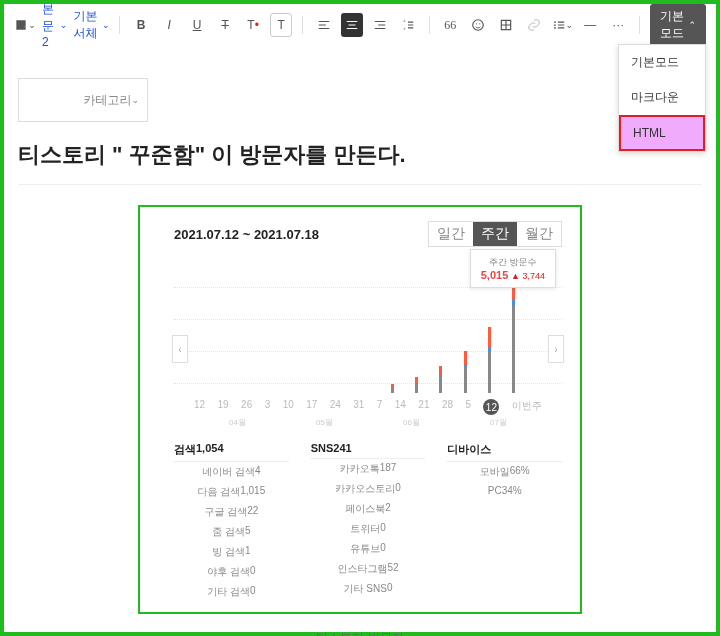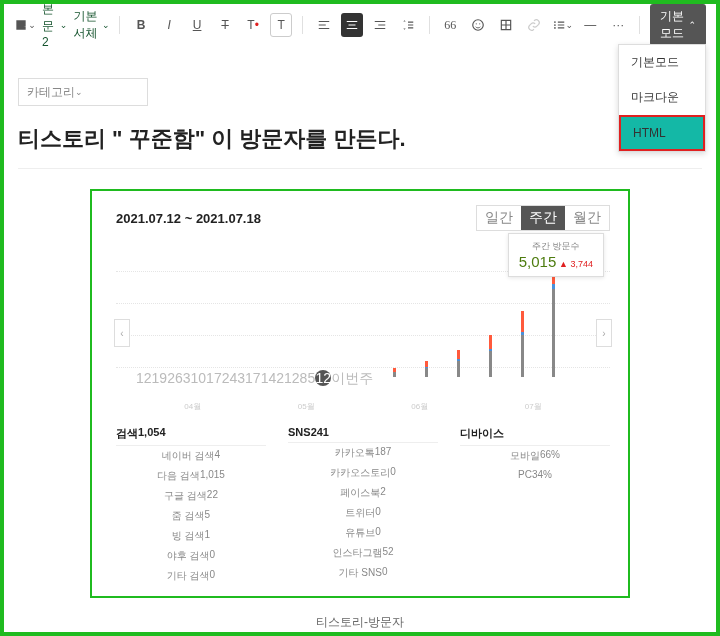--- a/index.html
+++ b/index.html
@@ -2,46 +2,46 @@
 <html><head>
 <meta charset="utf-8">
 <style>
 *{box-sizing:border-box;margin:0;padding:0}
 body{font-family:-apple-system,"Malgun Gothic",sans-serif;font-size:12px;color:#333;background:#fff}
 .frame{border:4px solid #1fbb1f;width:720px;height:636px;position:relative;padding:4px 8px}
 .toolbar{display:flex;align-items:center;gap:6px;padding:4px 2px;height:34px}
 .sep{width:1px;height:18px;background:#e0e0e0;margin:0 4px}
 .tbtn{display:flex;align-items:center;justify-content:center;min-width:22px;height:24px;cursor:pointer;color:#555;border-radius:3px}
 .tbtn.sel{background:#333;color:#fff}
-.ddtxt{font-size:12px;color:#14532d;display:flex;align-items:center;gap:3px;cursor:pointer}
+.ddtxt{font-size:12px;color:#1d4ed8;display:flex;align-items:center;gap:3px;cursor:pointer}
 .mode-btn{background:#555;color:#fff;padding:4px 10px;border-radius:3px;font-size:12px;display:flex;align-items:center;gap:3px;cursor:pointer;margin-left:auto}
 .dropdown{position:absolute;right:10px;top:40px;background:#fff;border:1px solid #ddd;box-shadow:0 2px 6px rgba(0,0,0,.15);width:88px;z-index:10}
 .dropdown .item{padding:9px 12px;font-size:12px;color:#333;cursor:pointer}
-.dropdown .item.hl{border:2px solid #e02020;background:#14b8a6}
-.cat-sel{margin:36px 0 0 6px;width:130px;height:28px;border:1px solid #ddd;display:flex;align-items:center;justify-content:flex-start;padding:9px 8px;font-size:12px;color:#888}
+.dropdown .item.hl{border:2px solid #e02020;background:#f0abfc}
+.cat-sel{margin:36px 0 0 6px;width:130px;height:44px;border:1px solid #ddd;display:flex;align-items:center;justify-content:flex-end;padding:9px 8px;font-size:12px;color:#888}
 .title{font-size:22px;color:#222;margin:18px 0 14px 6px}
 .hr{border:0;border-top:1px solid #eee;margin:0 6px 20px 6px}
-.shot{margin:16px auto;border:2px solid #1fbb1f;width:540px;padding:14px 18px 10px 24px;background:#fff;position:relative}
+.shot{margin:16px auto;border:2px solid #1fbb1f;width:444px;padding:14px 18px 10px 34px;background:#fff;position:relative}
 .shot-hd{display:flex;align-items:center;justify-content:space-between;margin-bottom:8px}
 .date-range{font-size:13px;font-weight:600;color:#222}
 .seg{display:flex;border:1px solid #ddd;font-size:14px}
 .seg span{padding:3px 8px;color:#888}
 .seg span.act{background:#555;color:#fff}
 .tooltip{position:absolute;right:24px;top:42px;background:#fff;border:1px solid #ddd;box-shadow:0 1px 4px rgba(0,0,0,.1);padding:6px 10px;font-size:10px;text-align:center;z-index:5}
 .tooltip .lbl{color:#888;font-size:9px}
-.tooltip .val{font-size:15px;font-weight:400;color:#4d7c0f}
+.tooltip .val{font-size:11px;font-weight:700;color:#ef4444}
 .tooltip .delta{color:#e02020;font-size:9px}
 .chart{position:relative;height:160px;margin-top:8px}
 .grid{position:absolute;left:0;right:0;border-top:1px dotted #e5e5e5}
 .bars{position:absolute;bottom:22px;left:20px;right:20px;height:120px;display:flex;align-items:flex-end;justify-content:space-between}
 .barcol{width:8px;display:flex;flex-direction:column;align-items:center;justify-content:flex-end;height:100%}
 .b1{width:3px;background:#ff5a3c}
 .b2{width:3px;background:#4a90d9}
 .b3{width:3px;background:#888}
-.xlab{position:absolute;bottom:11px;left:20px;right:20px;display:flex;font-size:14px;color:#bbb}
+.xlab{position:absolute;bottom:0;left:20px;right:20px;display:flex;justify-content:space-between;font-size:10px;color:#bbb}
 .xlab span.cur{background:#555;color:#fff;border-radius:50%;width:16px;height:16px;display:inline-flex;align-items:center;justify-content:center}
 .nav-arrow{position:absolute;top:50%;width:16px;height:28px;border:1px solid #ddd;display:flex;align-items:center;justify-content:center;color:#aaa;cursor:pointer;font-size:10px;background:#fff}
 .nav-arrow.l{left:-2px}.nav-arrow.r{right:-2px}
 .months{display:flex;justify-content:space-around;font-size:8px;color:#ccc;margin-top:2px;padding:0 20px}
 .stats{display:flex;gap:22px;margin-top:14px;font-size:10px}
 .stats .col{flex:1}
 .stats .hd{display:flex;font-weight:600;color:#222;padding-bottom:4px;border-bottom:1px solid #eee;font-size:11px}
 .stats .row{display:flex;justify-content:center;color:#888;padding:3px 0}
 .stats .more{border:1px solid #ddd;text-align:center;padding:3px;margin-top:6px;color:#888;font-size:9px;cursor:pointer}
 .caption{text-align:center;font-size:12px;color:#666;margin-top:10px}

